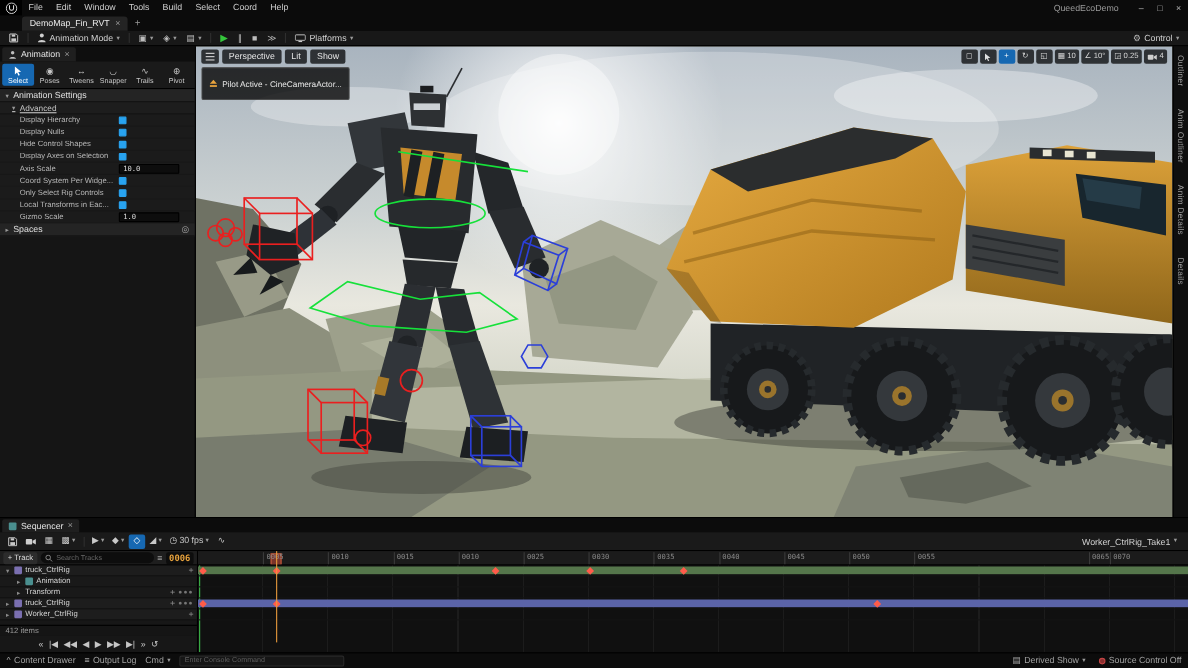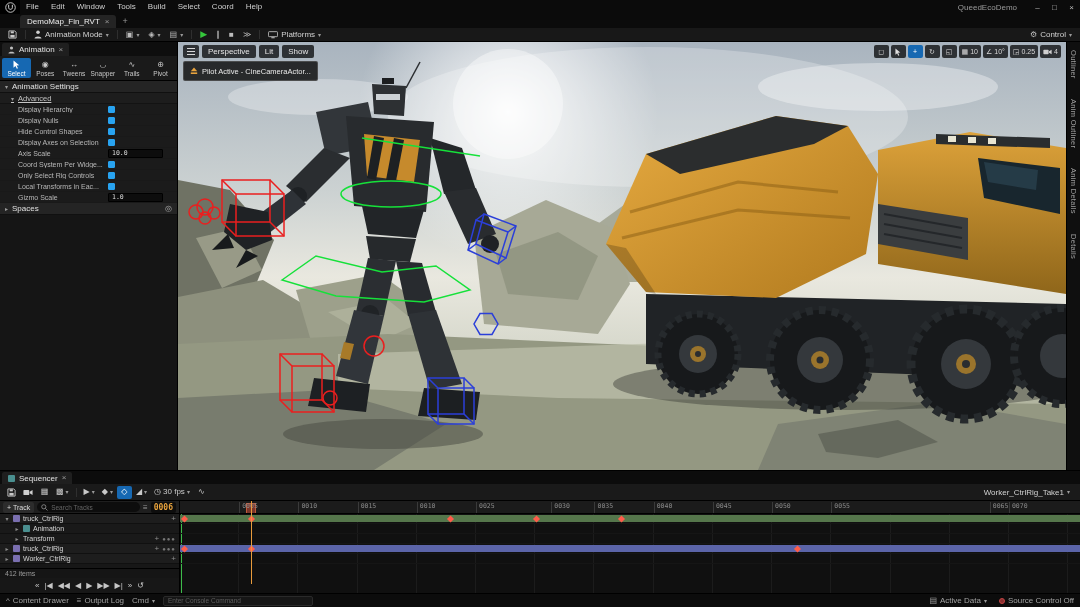--- a/index.html
+++ b/index.html
@@ -52,21 +52,21 @@
   .viewport{position:absolute;top:42px;left:178px;width:888px;height:428px;overflow:hidden;z-index:10;background:#8a8d80;}
   .scene{position:absolute;inset:0;display:block;}
   .vp-topbar{position:absolute;top:3px;left:5px;display:flex;gap:3px;z-index:5;}
   .vp-pill{height:13px;background:rgba(15,16,17,.8);border-radius:2px;display:flex;align-items:center;gap:3px;padding:0 6px;font-size:8px;color:#e4e4e4;}
   .vp-burger{width:16px;justify-content:center;padding:0;}
   .burger-lines{width:8px;height:7px;display:flex;flex-direction:column;justify-content:space-between;}
   .burger-lines i{height:1px;background:#d8d8d8;display:block;}
   .vp-topright{position:absolute;top:3px;right:5px;display:flex;gap:2px;z-index:5;align-items:center;}
   .vp-ico{height:13px;min-width:15px;background:rgba(15,16,17,.8);border-radius:2px;display:flex;align-items:center;justify-content:center;gap:2px;padding:0 3px;font-size:7px;color:#d8d8d8;line-height:1;}
   .vp-ico.active{background:#1668b2;color:#fff;}
-  .pilot-banner{position:absolute;top:19px;left:5px;height:20px;background:rgba(10,10,10,.82);border:1px solid rgba(140,140,140,.35);border-radius:2px;display:flex;align-items:center;gap:4px;padding:0 6px;font-size:7.5px;color:#e8e8e8;z-index:5;}
+  .pilot-banner{position:absolute;top:19px;left:5px;height:30px;background:rgba(10,10,10,.82);border:1px solid rgba(140,140,140,.35);border-radius:2px;display:flex;align-items:center;gap:4px;padding:0 6px;font-size:7.5px;color:#e8e8e8;z-index:5;}
 
   
   .right-strip{position:absolute;top:42px;right:0;width:14px;height:428px;background:#0f0f0f;z-index:30;display:flex;flex-direction:column;align-items:center;padding-top:8px;border-left:1px solid #000;}
   .vtab{writing-mode:vertical-rl;font-size:7.5px;color:#9f9f9f;letter-spacing:.3px;margin-bottom:20px;}
 
   
   .sequencer{position:absolute;left:0;right:0;top:470px;height:123px;background:#141414;z-index:35;display:flex;flex-direction:column;border-top:1px solid #000;}
   .seq-tabrow{height:13px;background:#0c0c0c;display:flex;align-items:flex-end;}
   .seq-tab{height:12px;background:#1f1f1f;display:flex;align-items:center;gap:4px;padding:0 6px;font-size:8px;color:#e4e4e4;margin-left:2px;border-radius:2px 2px 0 0;margin-top:47px;}
   .seq-toolbar{height:17px;background:#1a1a1a;display:flex;align-items:center;gap:1px;padding:0 4px;border-bottom:1px solid #000;}
@@ -665,21 +665,21 @@
       </div>
 
       <div class="seq-timeline">
         <div class="seq-ruler" id="seq-ruler">
           <span class="scrub-handle" id="scrub-handle" style="left: 7.89474%;"></span>
         <span class="tick" style="left: 6.57895%;">0005</span>
             <span class="tick" style="left: 13.1579%;">0010</span>
             <span class="tick" style="left: 19.7368%;">0015</span>
             <span class="tick" style="left: 26.3158%;">0010</span>
             <span class="tick" style="left: 32.8947%;">0025</span>
-            <span class="tick" style="left: 39.4737%; margin-left: 16px;">0030</span>
+            <span class="tick" style="left: 39.4737%;">0030</span>
             <span class="tick" style="left: 46.0526%;">0035</span>
             <span class="tick" style="left: 52.6316%;">0040</span>
             <span class="tick" style="left: 59.2105%;">0045</span>
             <span class="tick" style="left: 65.7895%;">0050</span>
             <span class="tick" style="left: 72.3684%;">0055</span>
             <span class="tick" style="left: 78.9474%; margin-top: 20px;">0060</span>
             <span class="tick" style="left: 85.5263%; margin-left: 40px;">0065</span>
             <span class="tick" style="left: 92.1053%;">0070</span>
           </div>
         <div class="tl-rows">
@@ -719,21 +719,21 @@
       <span>Output Log</span>
     </div>
     <div class="sb-item">
       <span>Cmd</span>
         <span class="caret">▾</span>
     </div>
     <input class="console-input" placeholder="Enter Console Command" style="">
     <div class="sb-right">
       <div class="sb-item">
         <span>▤</span>
-        <span>Active Data</span>
+        <span>Derived Show</span>
           <span class="caret">▾</span>
       </div>
       <div class="sb-item">
         <span class="sc-dot"></span>
         <span>Source Control Off</span>
       </div>
     </div>
   </div>
 
 </div>

